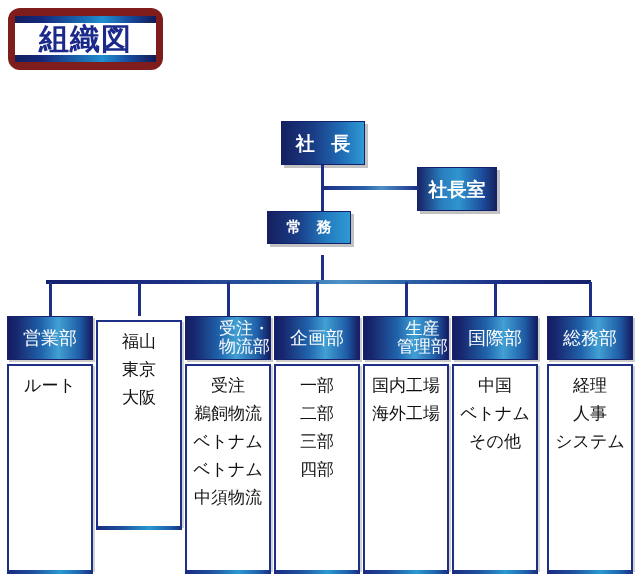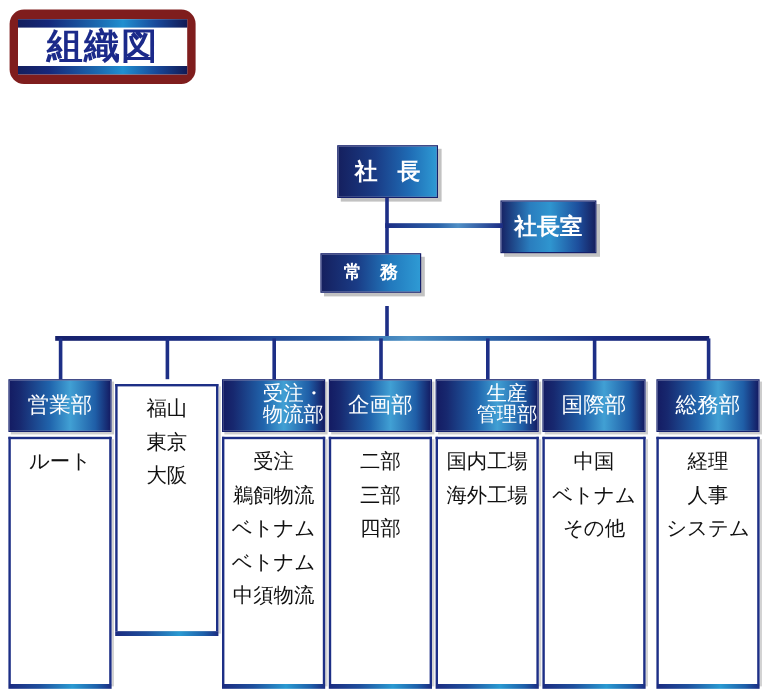--- a/index.html
+++ b/index.html
@@ -265,20 +265,21 @@
         <div class="dept-item">中須物流</div>
       </div>
     </div>
     <div class="dept-col" style="left: 274px;">
       <div class="dept-head">
         <div>
           <div>企画部</div>
         </div>
       </div>
       <div class="dept-body">
+        <div class="dept-item">一部</div>
         <div class="dept-item">二部</div>
         <div class="dept-item">三部</div>
         <div class="dept-item">四部</div>
       </div>
     </div>
     <div class="dept-col" style="left: 363px;">
       <div class="dept-head two-line">
         <div>
           <div>生産</div>
           <div>管理部</div>

